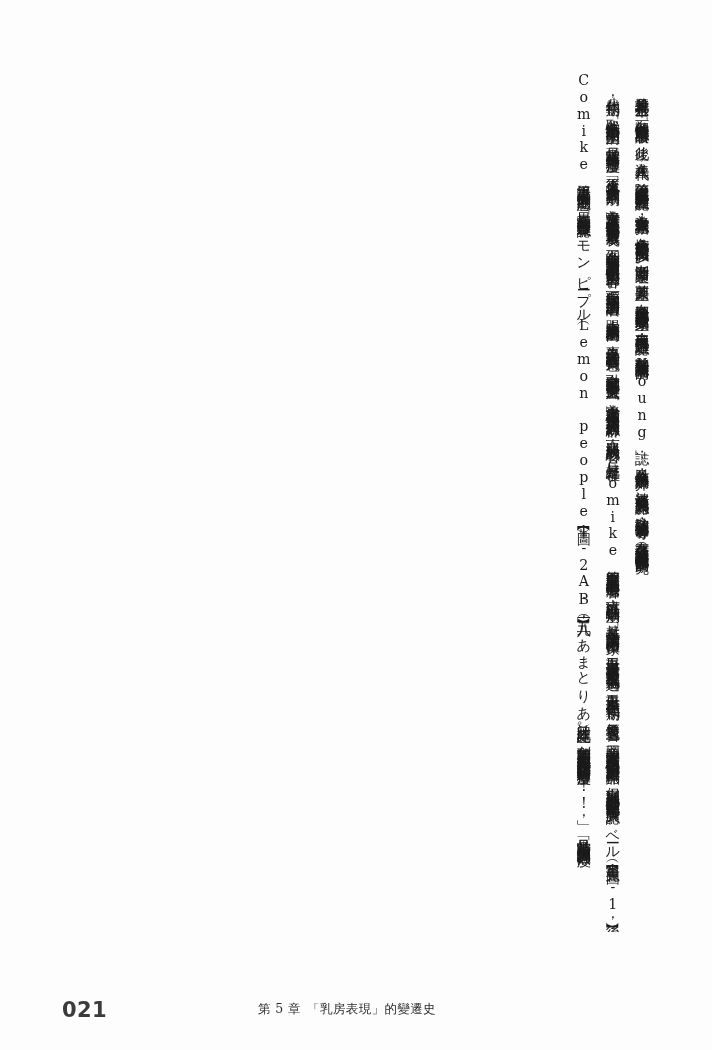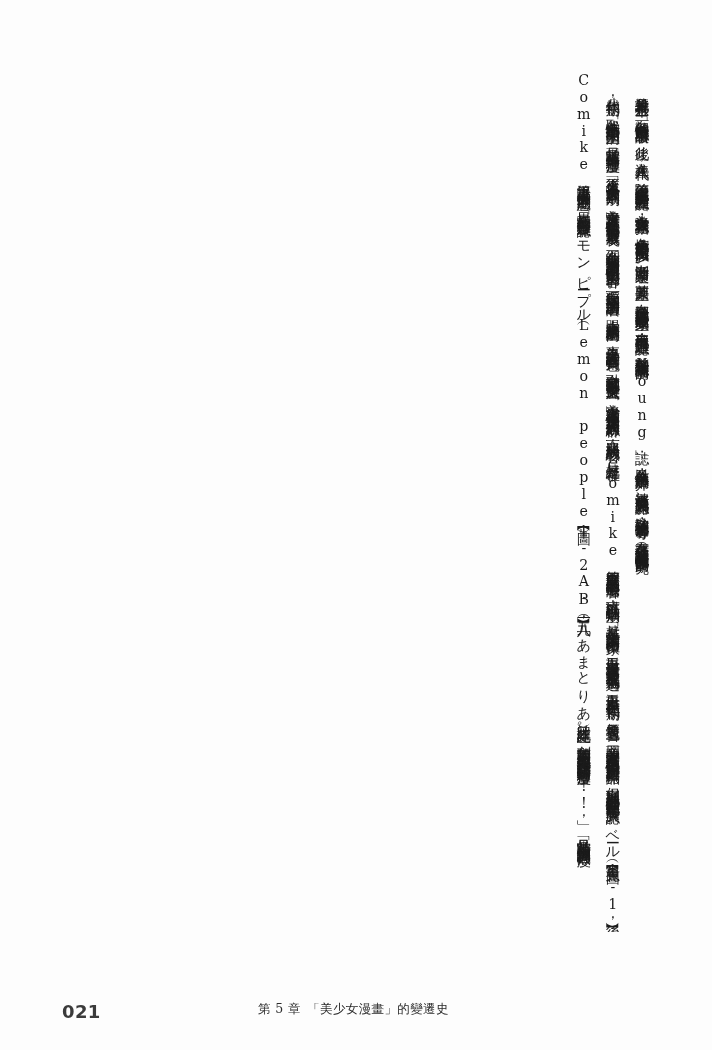--- a/index.html
+++ b/index.html
@@ -46,21 +46,21 @@
     right: 0;
     bottom: 28px;
     height: 30px;
   }
   .folio {
     position: absolute;
     left: 62px;
     bottom: 0;
     font-family: "DejaVu Sans", "Liberation Sans", sans-serif;
     font-weight: bold;
-    font-size: 18px;
+    font-size: 21px;
     color: #3b3b3b;
     letter-spacing: 0.02em;
   }
   .running-head {
     position: absolute;
     left: 258px;
     bottom: 4px;
     font-size: 12.5px;
     color: #2b2b2b;
     letter-spacing: 0.03em;
@@ -77,17 +77,17 @@
 
   <div class="body-text">
     <p>據說每月都有八十～一百部的「色情劇畫雜誌」出版。此後，進入八〇年代，隨著從御宅文化中誕生的「蘿莉控雜誌」、「美少女漫畫雜誌」抬頭，色情劇畫的銷量開始反比例減少，漸漸開始衰退。其主要原因，在於團塊世代的讀者層開始成家立業，自然地不再購買這類雜誌，移動到青年雜誌等俗稱的「Young誌」；以及作為情慾解消媒介，被逐漸漫畫化的寫真雜誌、泳裝雜誌刊物搶走客群等等，存在著各種說法（詳細請參考其他優秀作家的研究）。</p>
     <p>八〇年代初期，取代「色情劇畫」開疆拓土的，是當時被稱為「蘿莉控・漫畫」，後來正名為「美少女漫畫」的類別。「美少女漫畫」雖然是在「色情劇畫」的衰退背景下成長，卻不意味著這個類別的讀者來自原本「色情劇畫」的客群，反而獨立開拓了全新的讀者層。跟走寫實路線的劇畫不同，專為漫畫設計的非寫實角色，融合動漫式的可愛美少女畫風，「美少女漫畫」這個類別快速建立了廣大的粉絲群。而這群粉絲的核心，就是經常在Comike等展會買賣同人誌的御宅族客層。或許可以說這個類別，就是在「美少女漫畫」的開山祖作家，吾妻日出夫登場後才有了爆發式的成長也不為過。吾妻日出夫早在七〇年代初期，便發表過包含三～四頭身的非寫實漫畫式角色的微色情情節之科幻與喜劇作品；但直到以他為中心的夥伴們在七九年時發表了同人誌『シベール（希貝兒）』【圖1-1】後，才在Comike等漫展上吸引了廣大御宅族的注意，日本最初的「蘿莉控」漫畫雜誌『レモンピープル（Lemon people）』【圖1-2A・B】（一九八二，あまとりあ社）才因此誕生。創刊號的封面上就大大地印著「獨占八二年話題排行榜的蘿莉控・漫畫!!!」，足見當時「蘿莉控」這個詞的火熱程度。</p>
   </div>
 
   <div class="footer">
     <div class="folio">021</div>
     <div class="running-head">
       <span class="run-num">第 5 章</span>
-      <span>「美少女漫畫」的變遷史</span>
+      <span>「乳房表現」的變遷史</span>
     </div>
   </div>
 
 </div>
 
 </body></html>

